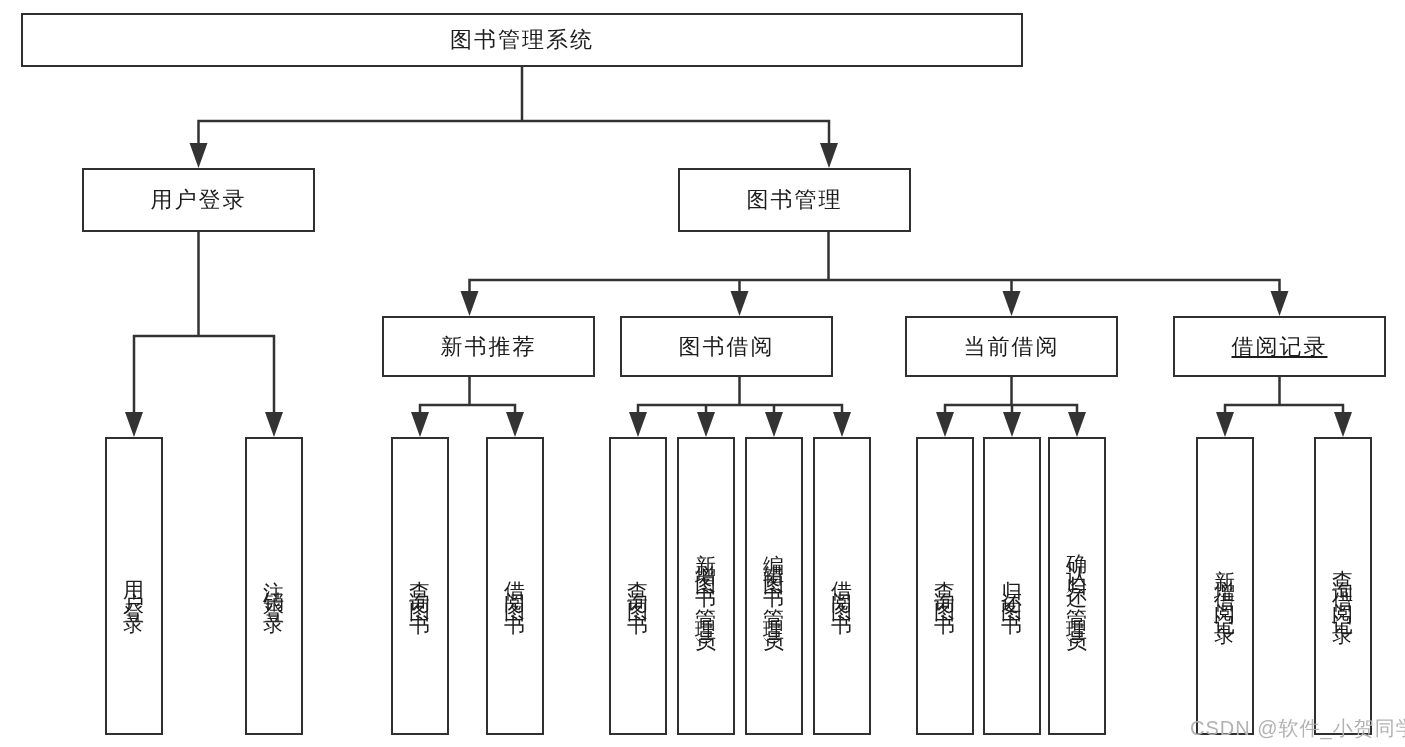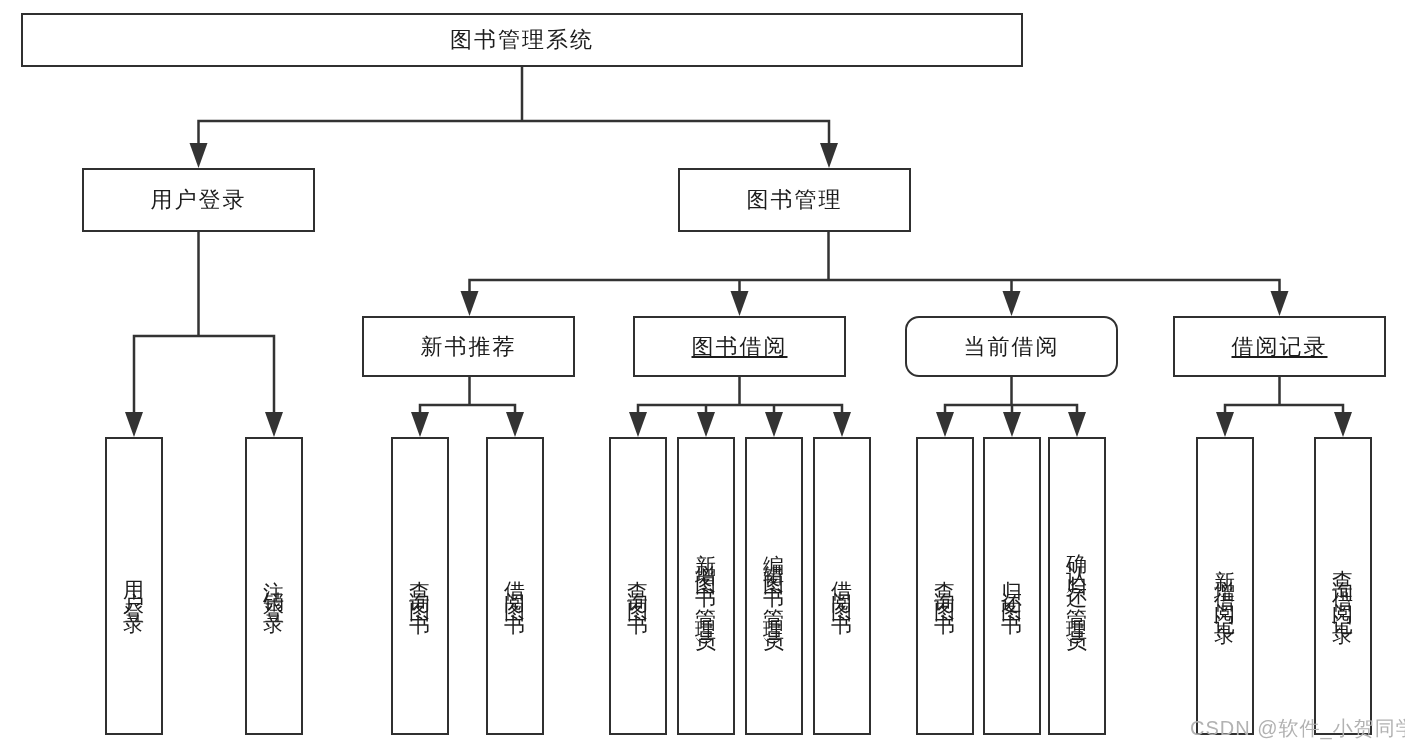--- a/index.html
+++ b/index.html
@@ -45,23 +45,23 @@
     line-height: 1;
   }
   
   .n-root   { left: 21px;  top: 13px;  width: 1002px; height: 54px; }
   
   .lv2      { top: 168px; width: 233px; height: 64px; }
   .n-ul     { left: 82px; }
   .n-bm     { left: 678px; }
   
   .lv3      { top: 316px; width: 213px; height: 61px; font-size: 21px; }
-  .n-rec    { left: 362px; }
-  .n-bor    { left: 633px; text-decoration: underline; }
-  .n-cur    { left: 905px; border-radius: 14px; }
+  .n-rec    { left: 382px; }
+  .n-bor    { left: 620px; }
+  .n-cur    { left: 905px; }
   .n-log    { left: 1173px; text-decoration: underline; }
   
   .lv4      { top: 437px; width: 58px; height: 298px; }
   .x105 { left: 105px; }  .x245 { left: 245px; }
   .x391 { left: 391px; }  .x486 { left: 486px; }
   .x609 { left: 609px; }  .x677 { left: 677px; }
   .x745 { left: 745px; }  .x813 { left: 813px; }
   .x916 { left: 916px; }  .x983 { left: 983px; }  .x1048 { left: 1048px; }
   .x1196 { left: 1196px; } .x1314 { left: 1314px; }
   .watermark {

